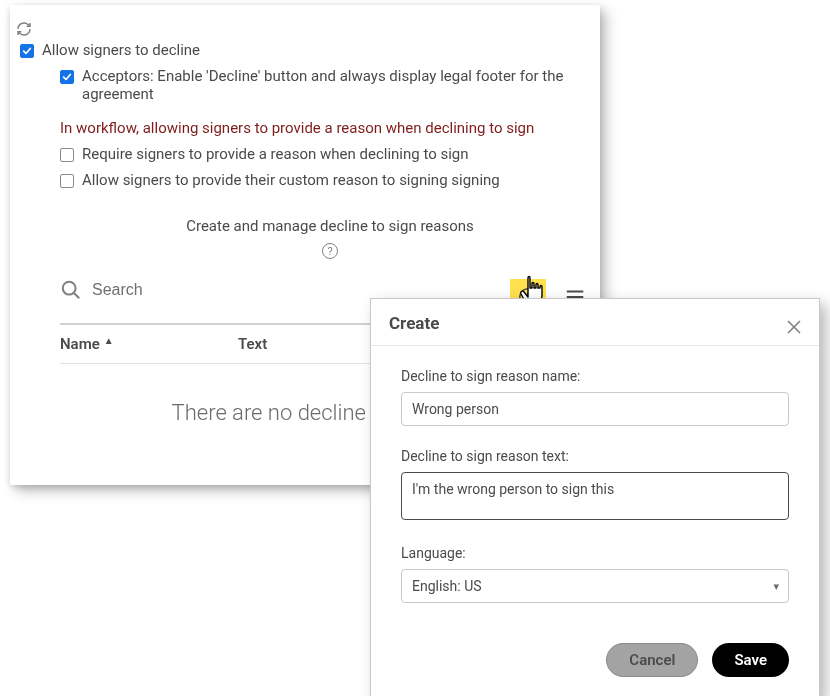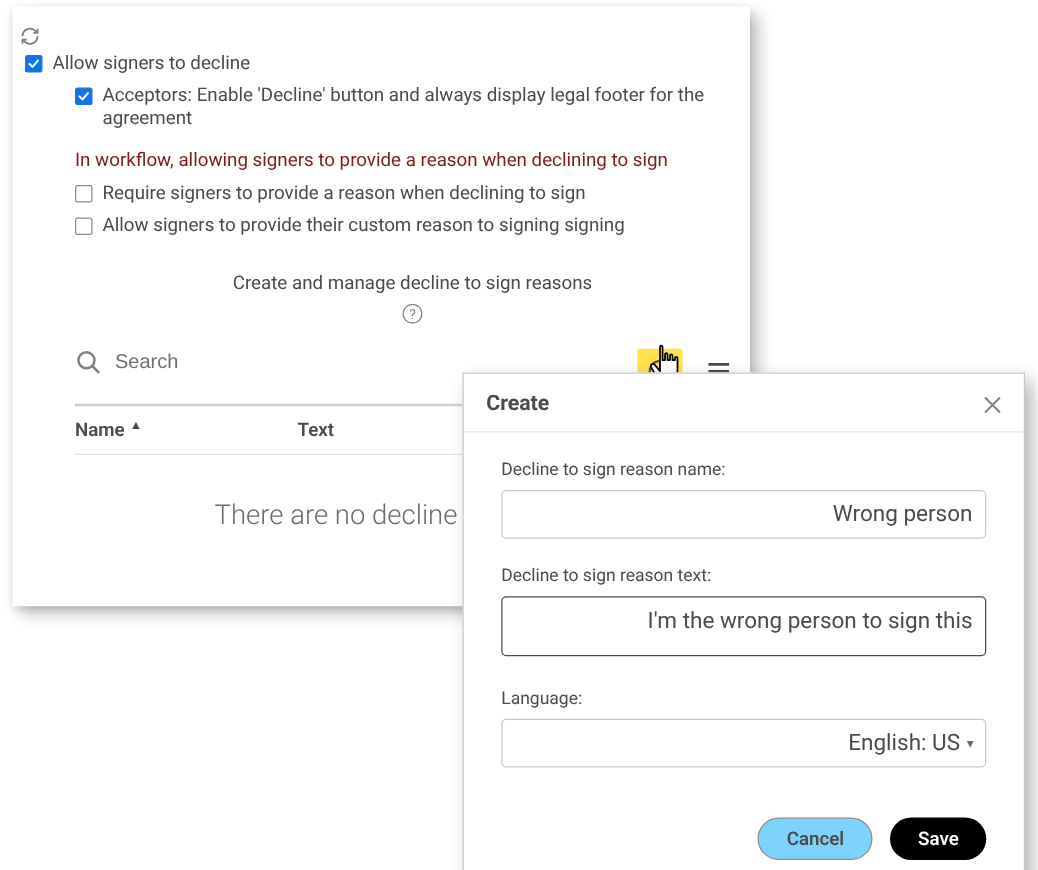--- a/index.html
+++ b/index.html
@@ -166,21 +166,21 @@
     top: 298px;
     width: 450px;
     background: #fff;
     border: 1px solid #c8c8c8;
     box-shadow: 6px 6px 14px rgba(0,0,0,0.28);
     z-index: 10;
   }
   .modal-header {
     display: flex;
     justify-content: space-between;
-    align-items: center;
+    align-items: flex-end;
     padding: 14px 18px 12px 18px;
     border-bottom: 1px solid #e6e6e6;
   }
   .modal-title {
     font-size: 17px;
     font-weight: 700;
     color: #4b4b4b;
   }
   .close-x {
     width: 14px; height: 14px;
@@ -194,25 +194,24 @@
   .field-label {
     display: block;
     margin-bottom: 8px;
     font-size: 14px;
   }
   .text-input, .textarea, .select {
     width: 100%;
     border: 1px solid #c8c8c8;
     border-radius: 4px;
     padding: 8px 10px;
-    font-size: 18px;
+    font-size: 14px;
     color: #4b4b4b;
     font-family: inherit;
     outline: none;
-    text-align: right;
   }
   .textarea {
     height: 48px;
     resize: none;
     border: 1.5px solid #4b4b4b;
   }
   .select {
     appearance: none;
     background: #fff;
     padding-right: 20px;
@@ -237,21 +236,21 @@
   .btn {
     border-radius: 18px;
     padding: 7px 22px;
     font-size: 15px;
     font-weight: 600;
     cursor: pointer;
     border: none;
     font-family: inherit;
   }
   .btn-cancel {
-    background: #7dd3fc;
+    background: #a3a3a3;
     color: #4b4b4b;
     border: 1.5px solid #8a8a8a;
   }
   .btn-save {
     background: #000000;
     color: #fff;
   }
 </style>
 </head>
 <body>

